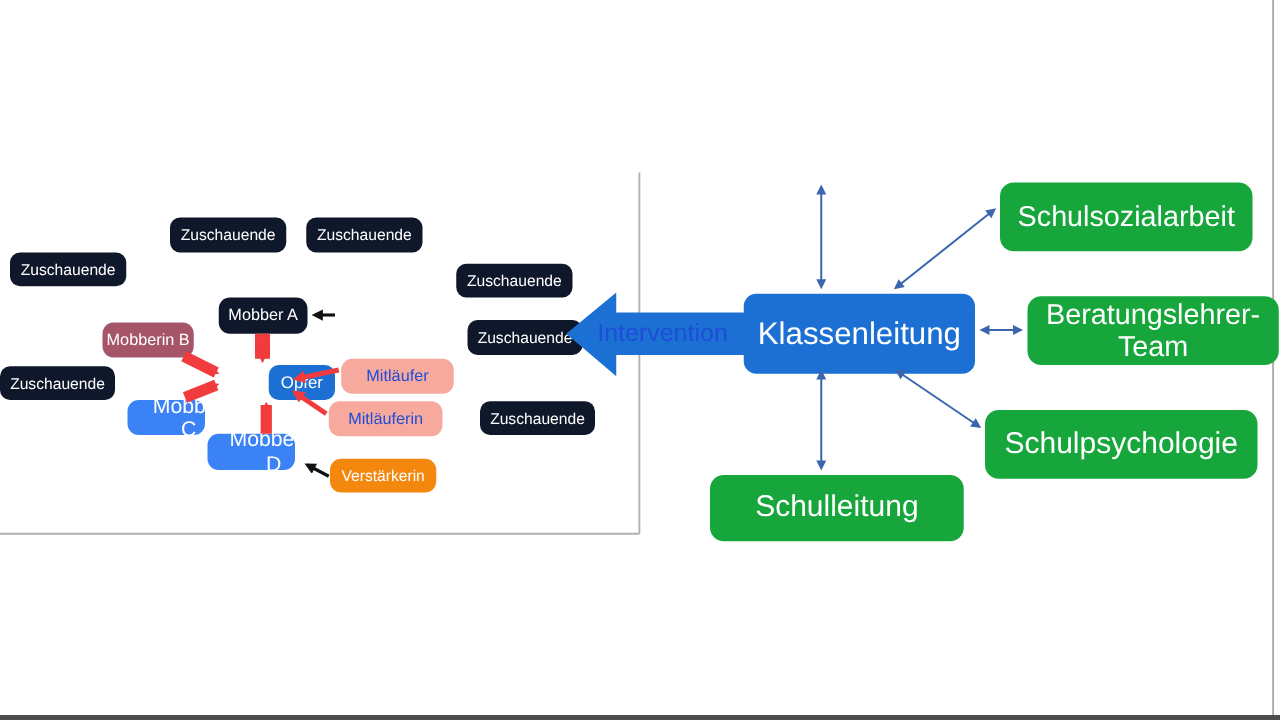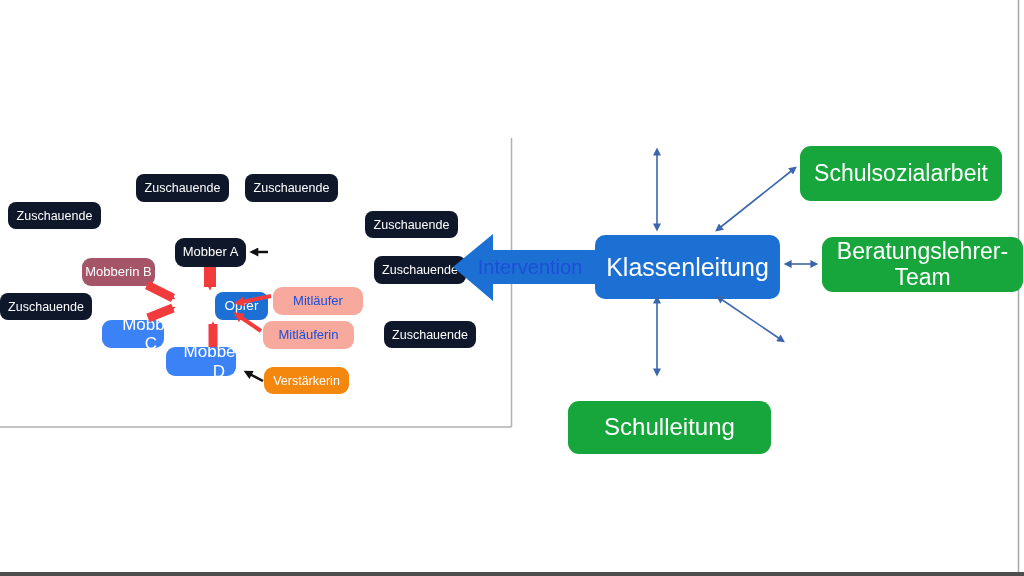--- a/index.html
+++ b/index.html
@@ -47,21 +47,22 @@
   <div class="node rose" style="left:82px;top:258px;width:73px;height:28px;">Mobberin B</div>
   <div class="node maroon" style="left:102px;top:320px;width:62px;height:28px;">Mobber C</div>
   <div class="node maroon" style="left:166px;top:347px;width:70px;height:29px;">Mobberin D</div>
   <div class="node blue-s" style="left:175px;top:292px;width:53px;height:28px;margin-left:40px;">Opfer</div>
   <div class="node salmon" style="left:273px;top:287px;width:90px;height:28px;">Mitläufer</div>
   <div class="node salmon" style="left:263px;top:321px;width:91px;height:28px;">Mitläuferin</div>
   <div class="node orange" style="left:264px;top:367px;width:85px;height:27px;">Verstärkerin</div>
 
   <div class="node green" style="left:800px;top:146px;width:202px;height:55px;">Schulsozialarbeit</div>
   <div class="node green" style="left:822px;top:237px;width:201px;height:55px;">Beratungslehrer-Team</div>
-  <div class="node green-lg" style="left:568px;top:380px;width:203px;height:53px;margin-top:21px;">Schulleitung</div>
+  <div class="node green-lg" style="left:788px;top:328px;width:218px;height:55px;">Schulpsychologie</div>
+  <div class="node green-lg" style="left:568px;top:380px;width:203px;height:53px;">Schulleitung</div>
   <div class="node blue-lg" style="left:595px;top:235px;width:185px;height:64px;">Klassenleitung</div>
 
   <svg id="overlay" class="layer">
     <defs>
       <marker id="mThick" viewBox="0 0 10 10" refX="7" refY="5" markerWidth="1" markerHeight="2" orient="auto" markerUnits="strokeWidth">
           <path d="M0,0 L10,5 L0,10 z" fill="#f23b3d"></path>
         </marker>
       <marker id="mThin" viewBox="0 0 10 10" refX="7" refY="5" markerWidth="3" markerHeight="2.5" orient="auto" markerUnits="strokeWidth">
           <path d="M0,0 L10,5 L0,10 z" fill="#f23b3d"></path>
         </marker>

